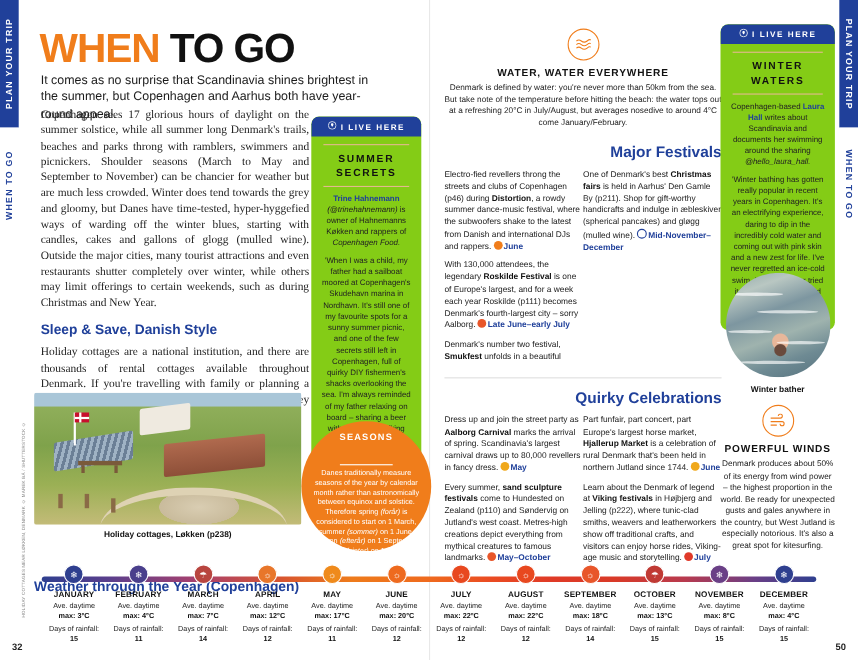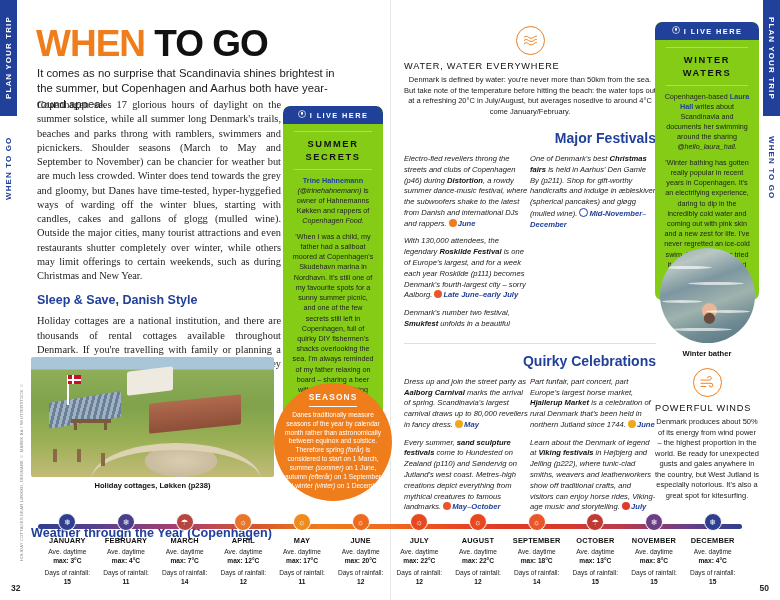--- a/index.html
+++ b/index.html
@@ -59,34 +59,34 @@
 
   .panel-a{left:283px;top:106px;width:100px;}
   .panel-b{left:655px;top:22px;width:104px;}
 
   
   .seasons{position:absolute;left:274px;top:383px;width:118px;height:118px;
            border-radius:50%;background:#f07d1b;color:#fff;
            display:flex;flex-direction:column;align-items:center;
            justify-content:flex-start;padding-top:9px;box-sizing:border-box;}
   .seasons-t{font-size:8.4px;font-weight:bold;letter-spacing:1.1px;
-             border-bottom:1px solid #fff;padding-bottom:4px;margin-bottom:4px;}
+             border-bottom:1px solid #fff;padding-bottom:20px;margin-bottom:4px;}
   .seasons-b{font-size:6.6px;line-height:1.34;text-align:center;width:104px;}
   .seasons-b i{font-style:italic;}
 
   
   .roundel{width:27px;height:27px;border-radius:50%;border:1.4px solid #f07d1b;
            display:flex;align-items:center;justify-content:center;margin:0 auto;}
   .roundel svg{display:block;}
-  .cap-title{font-size:9.2px;font-weight:normal;letter-spacing:.8px;
+  .cap-title{text-align:center;font-size:9.2px;font-weight:bold;letter-spacing:.8px;
              color:#111;margin-top:6px;}
   .cap-body{font-size:7.5px;line-height:1.4;color:#222;text-align:center;}
 
   .sec-h{text-align:right;color:#20409a;font-size:14px;font-weight:bold;}
-  .twocol{display:flex;font-style:italic;}
+  .twocol{display:flex;}
   .twocol > div{flex:1;}
   .fest p{margin:0 0 7px 0;font-size:7.6px;line-height:1.42;color:#222;}
   .fest b{color:#111;}
   .mon{color:#20409a;font-weight:bold;}
   .dot{display:inline-block;width:8px;height:8px;border-radius:50%;
        vertical-align:-1px;margin-right:1px;}
 
   
   .photo-cottage{position:absolute;left:31px;top:357px;width:243px;height:120px;
       border-radius:2px;overflow:hidden;

